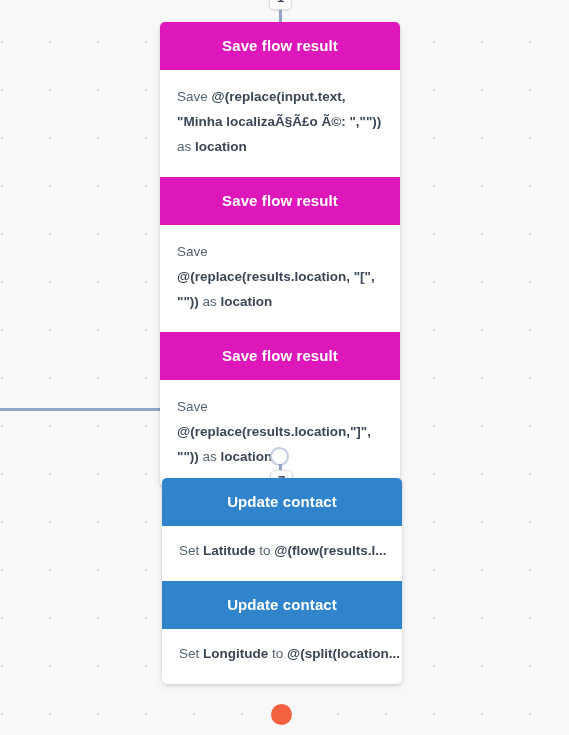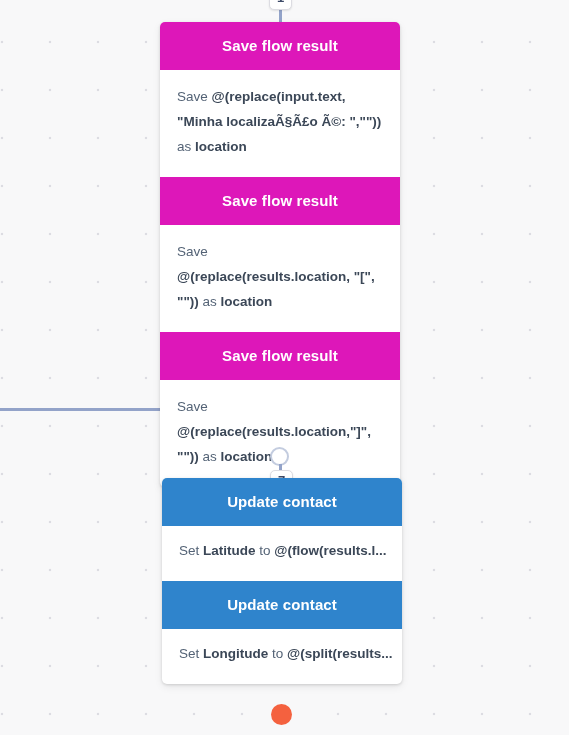--- a/index.html
+++ b/index.html
@@ -141,18 +141,18 @@
   <div class="conn-badge" style="left:270px; top:470px;">7</div>
   <div class="conn-line conn-vert" style="left:279px; top:489px; height:4px;"></div>
   <div class="conn-arrow" style="left:272px; top:490px;"></div>
 
   <div class="node" style="left:162px; top:478px; width:240px;">
 
     <div class="action-title blue">Update contact</div>
     <div class="action-body one-line">Set <b>Latitude</b> to <b>@(flow(results.l...</b></div>
 
     <div class="action-title blue">Update contact</div>
-    <div class="action-body one-line">Set <b>Longitude</b> to <b>@(split(results...</b></div>
+    <div class="action-body one-line">Set <b>Longitude</b> to <b>@(split(location...</b></div>
   </div>
 
   <div class="exit-dot" style="left:271px; top:704px;"></div>
 
 </div>
 
 </body></html>

